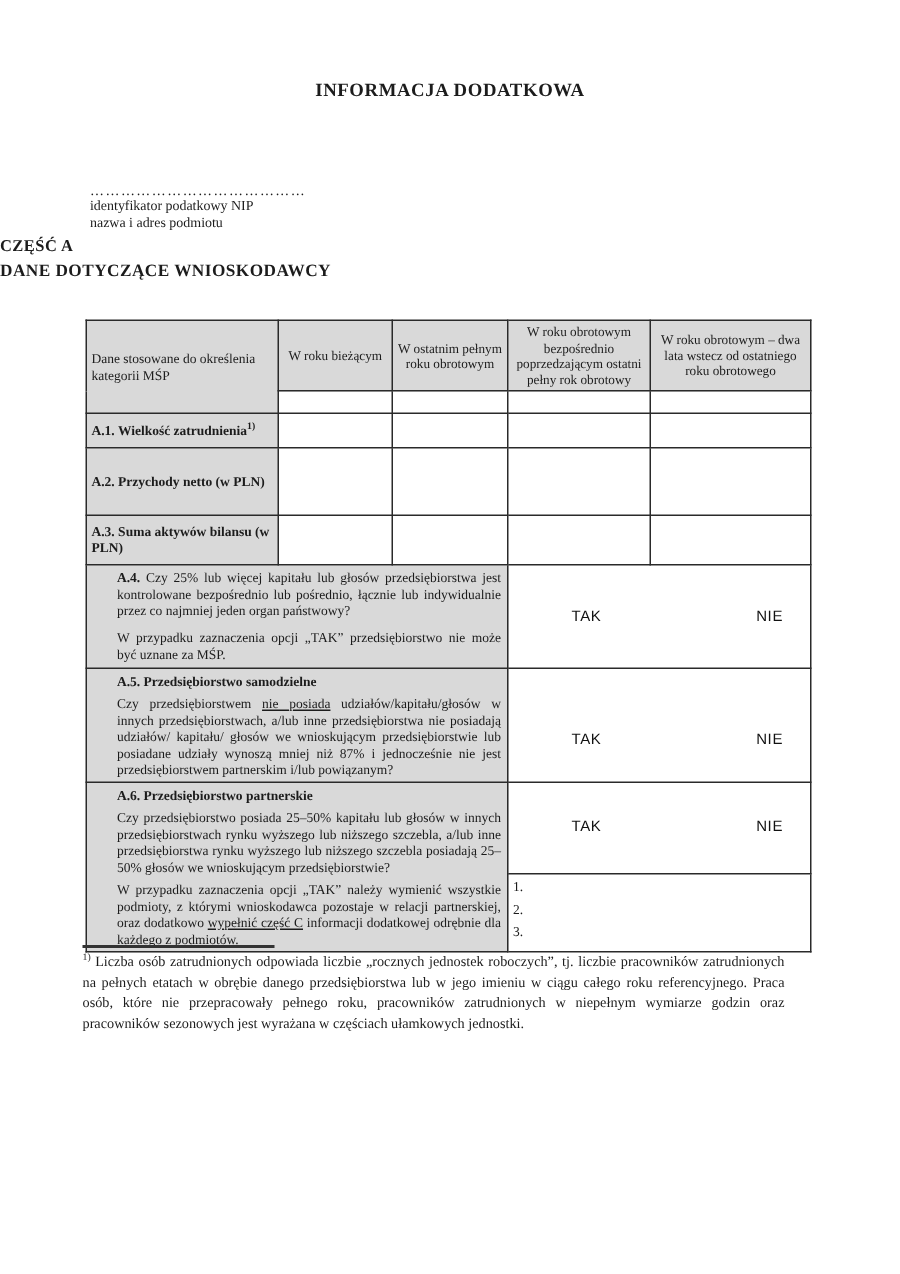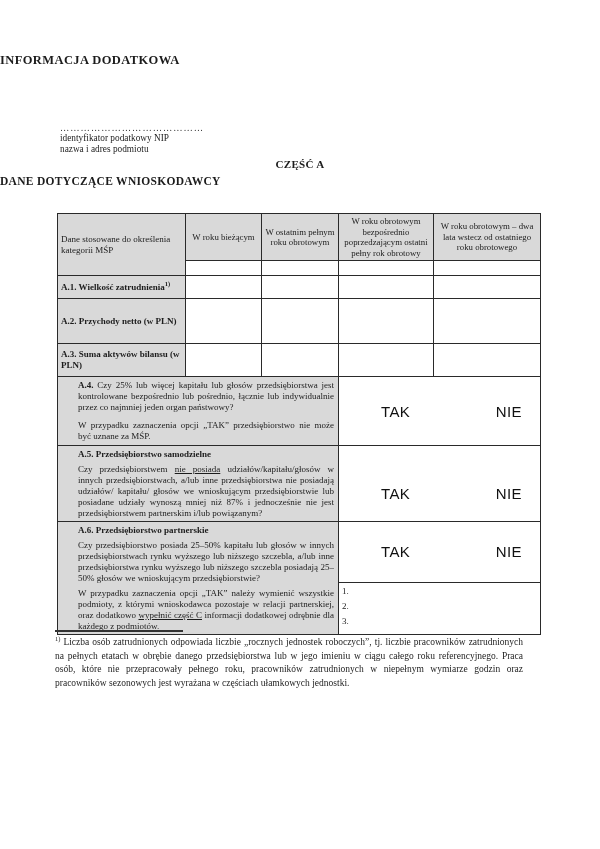--- a/index.html
+++ b/index.html
@@ -1,43 +1,43 @@
 <!DOCTYPE html>
 <html><head>
 <meta charset="utf-8">
 <style>
   html,body{margin:0;padding:0;}
   body{width:600px;height:849px;background:#ffffff;position:relative;
        font-family:"Liberation Serif",serif;color:#1c1c1c;
        -webkit-font-smoothing:antialiased;}
   .abs{position:absolute;}
-  #title{top:53px;left:0;width:600px;font-weight:bold;
+  #title{top:53px;left:0;width:600px;text-align:center;font-weight:bold;
          font-size:12.5px;letter-spacing:.4px;}
   #id-block{top:124px;left:60px;font-size:9.3px;line-height:10.8px;}
   #id-block .dots{letter-spacing:1px;line-height:9px;}
-  #part-a{top:158px;left:0;width:600px;text-align:center;font-weight:bold;
+  #part-a{top:158px;left:0;width:600px;font-weight:bold;
           font-size:11px;letter-spacing:.3px;}
   #part-a-sub{top:175px;left:0;width:600px;font-weight:bold;
           font-size:11.5px;letter-spacing:.3px;}
   table{border-collapse:collapse;table-layout:fixed;position:absolute;
         top:213px;left:57px;width:483px;border:1.5px solid #222;}
   td{border:1px solid #2a2a2a;padding:0;vertical-align:middle;
      font-size:9px;line-height:11px;}
   td.gray{background:#d9d9d9;}
   td.colhead{text-align:center;font-size:8.8px;line-height:10.5px;padding:1px 2px;}
   td.rowlabel{font-weight:bold;padding:1px 3px 1px 3px;}
   td.qcell{vertical-align:top;padding:3px 4px 2px 20px;}
   .just{text-align:justify;}
   .qhead{font-weight:bold;margin:0 0 1px 0;}
   .note{margin-top:7px;}
   .ul{text-decoration:underline;}
   sup{font-size:6.5px;line-height:0;}
   .yesno{display:flex;justify-content:space-between;align-items:center;
          padding:0 18px 0 42px;font-family:"Liberation Sans",sans-serif;
-         font-size:15px;letter-spacing:.4px;color:#111;}
+         font-size:10px;letter-spacing:.4px;color:#111;}
   .numcell{vertical-align:top;padding:1px 2px 0 3px;font-size:9px;line-height:15px;}
   #footnote{top:630px;left:55px;width:468px;font-size:9.5px;line-height:13.5px;}
   #footnote .rule{width:128px;border-top:2px solid #333;margin-bottom:4px;}
   #footnote p{margin:0;text-align:justify;}
   #footnote sup{margin-right:3px;}
   p{margin:0;}
 </style>
 </head>
 <body>
 

